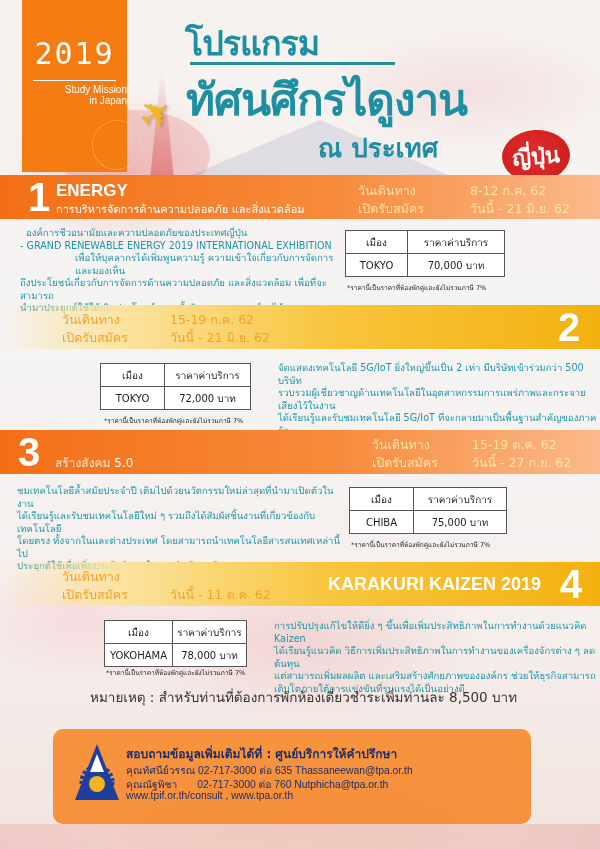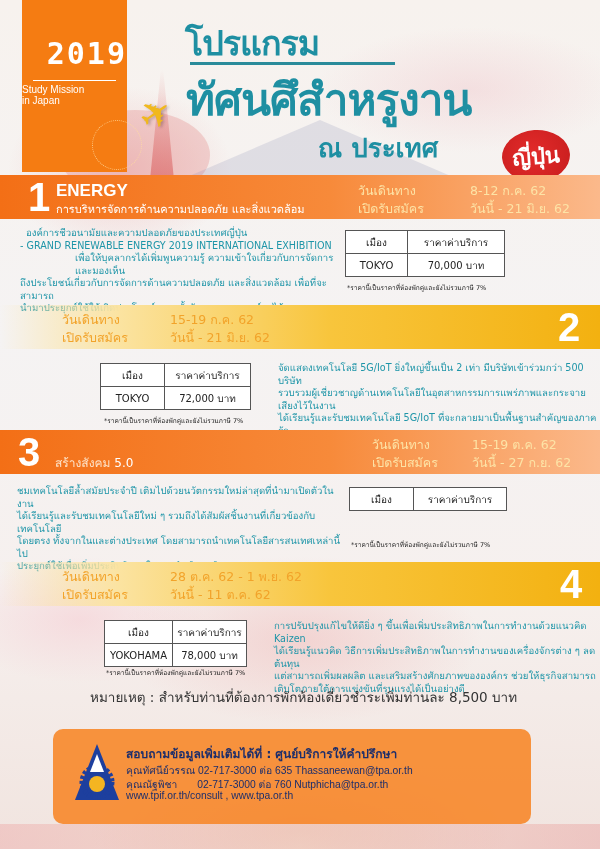--- a/index.html
+++ b/index.html
@@ -10,23 +10,23 @@
  radial-gradient(ellipse 220px 90px at 470px 90px,rgba(240,200,205,.45),transparent 70%),
  radial-gradient(ellipse 260px 120px at 300px 640px,rgba(235,150,150,.30),transparent 70%),
  radial-gradient(ellipse 180px 90px at 80px 620px,rgba(245,190,200,.40),transparent 70%),
  radial-gradient(ellipse 300px 100px at 300px 830px,rgba(230,150,140,.35),transparent 70%),
  linear-gradient(180deg,#f7f2ee 0%,#f5f3f3 40%,#f6f0ee 70%,#f1e4df 100%)}
 .mount{position:absolute;left:180px;top:120px;width:0;height:0;border-left:140px solid transparent;border-right:140px solid transparent;border-bottom:60px solid rgba(120,130,170,.18)}
 .redsun{position:absolute;left:60px;top:110px;width:150px;height:90px;border-radius:50%;background:rgba(220,90,90,.22)}
 .tower{position:absolute;left:150px;top:70px;width:24px;height:110px;background:linear-gradient(180deg,rgba(210,70,70,.0),rgba(215,80,80,.55));clip-path:polygon(45% 0,55% 0,100% 100%,0 100%)}
 
 .badge{position:absolute;left:22px;top:0;width:105px;height:172px;background:#f57c12}
-.badge .yr{position:absolute;top:36px;left:0;width:100%;text-align:right;color:#fff;font-family:"DejaVu Sans Mono",monospace;font-weight:bold;font-size:30px;letter-spacing:2px}
+.badge .yr{position:absolute;top:36px;left:0;width:100%;text-align:center;color:#fff;font-family:"DejaVu Sans Mono",monospace;font-weight:normal;font-size:30px;letter-spacing:2px}
 .badge .rule{position:absolute;top:80px;left:11px;width:83px;height:1px;background:#fff}
-.badge .sub{position:absolute;top:84px;left:0;width:100%;text-align:left;color:#fff;font-family:"Liberation Sans",sans-serif;font-size:10px;line-height:11px}
+.badge .sub{position:absolute;top:84px;left:0;width:100%;text-align:right;color:#fff;font-family:"Liberation Sans",sans-serif;font-size:10px;line-height:11px}
 .badge .dots{position:absolute;left:70px;top:120px;width:50px;height:50px;border-radius:50%;border:1px dotted rgba(255,220,160,.8)}
 .plane{position:absolute;left:140px;top:92px;font-size:38px;color:#f1b81d;transform:rotate(-35deg);text-shadow:1px 2px 3px rgba(0,0,0,.25)}
 
 .t1{position:absolute;left:185px;top:16px;font-family:"DejaVu Sans",sans-serif;font-weight:bold;font-size:34px;color:#1e8fa2;letter-spacing:-1px}
 .t1line{position:absolute;left:190px;top:62px;width:205px;height:3px;background:#2a8b9a}
 .t2{position:absolute;left:186px;top:64px;font-family:"DejaVu Sans",sans-serif;font-weight:bold;font-size:44px;color:#1e8fa2;letter-spacing:-1px}
 .t3{position:absolute;left:318px;top:127px;font-family:"DejaVu Sans",sans-serif;font-weight:bold;font-size:26px;color:#1e8fa2}
 .japan{position:absolute;left:502px;top:130px;width:68px;height:52px;border-radius:50%;background:radial-gradient(circle at 45% 45%,#e32b2b,#c61d1d);display:flex;align-items:center;justify-content:center;color:#fff;font-weight:bold;font-size:22px;transform:rotate(-4deg)}
 
 .band{position:absolute;left:0;width:600px;height:44px}
@@ -69,21 +69,21 @@
   <div class="sub">
     <div>Study Mission</div>
     <div>in Japan</div>
   </div>
   <div class="dots"></div>
 </div>
 <div class="plane">✈</div>
 
 <div class="t1">โปรแกรม</div>
 <div class="t1line"></div>
-<div class="t2">ทัศนศึสำหรูงาน</div>
+<div class="t2">ทัศนศึกรไดูงาน</div>
 <div class="t3">ณ ประเทศ</div>
 <div class="japan">
     <span>ญี่ปุ่น</span>
   </div>
 
 <div class="band orange" style="top:175px">
   <div class="num" style="left:28px">1</div>
   <div class="btitle" style="left:56px;top:6px">ENERGY</div>
   <div class="bsub" style="left:56px;top:25px">การบริหารจัดการด้านความปลอดภัย และสิ่งแวดล้อม</div>
   <div class="dlabel" style="left:358px;top:6px">วันเดินทาง</div>
@@ -152,29 +152,33 @@
   <div>ได้เรียนรู้และรับชมเทคโนโลยีใหม่ ๆ รวมถึงได้สัมผัสชิ้นงานที่เกี่ยวข้องกับเทคโนโลยี</div>
   <div>โดยตรง ทั้งจากในและต่างประเทศ โดยสามารถนำเทคโนโลยีสารสนเทศเหล่านี้ ไป</div>
   <div>ประยุกต์ใช้เพื่อเพิ่มประสิทธิภาพในการดำเนินธุรกิจ</div>
 </div>
 <table class="ptable" style="left:349px;top:487px;width:158px">
   <tbody>
       <tr>
         <td style="width:64px">เมือง</td>
         <td>ราคาค่าบริการ</td>
       </tr>
+  <tr>
+        <td>CHIBA</td>
+        <td>75,000 บาท</td>
+      </tr>
 </tbody>
   </table>
 <div class="note" style="left:351px;top:540px">*ราคานี้เป็นราคาที่ห้องพักคู่และยังไม่รวมภาษี 7%</div>
 
 <div class="band yellow" style="top:562px">
   <div class="dlabel" style="left:62px;top:5px">วันเดินทาง</div>
   <div class="dlabel" style="left:62px;top:23px">เปิดรับสมัคร</div>
-  <div class="dval" style="left:170px;top:5px">28 ต.ค. 62 - 1 พ.ย. 62</div>
   <div class="dval" style="left:170px;top:23px">วันนี้ - 11 ต.ค. 62</div>
+  <div class="btitle" style="left:328px;top:12px;font-size:18px">KARAKURI KAIZEN 2019</div>
   <div class="num" style="left:560px">4</div>
 </div>
 <table class="ptable" style="left:104px;top:620px;width:143px">
   <tbody>
       <tr>
         <td style="width:68px">เมือง</td>
         <td>ราคาค่าบริการ</td>
       </tr>
   <tr>
         <td>YOKOHAMA</td>

